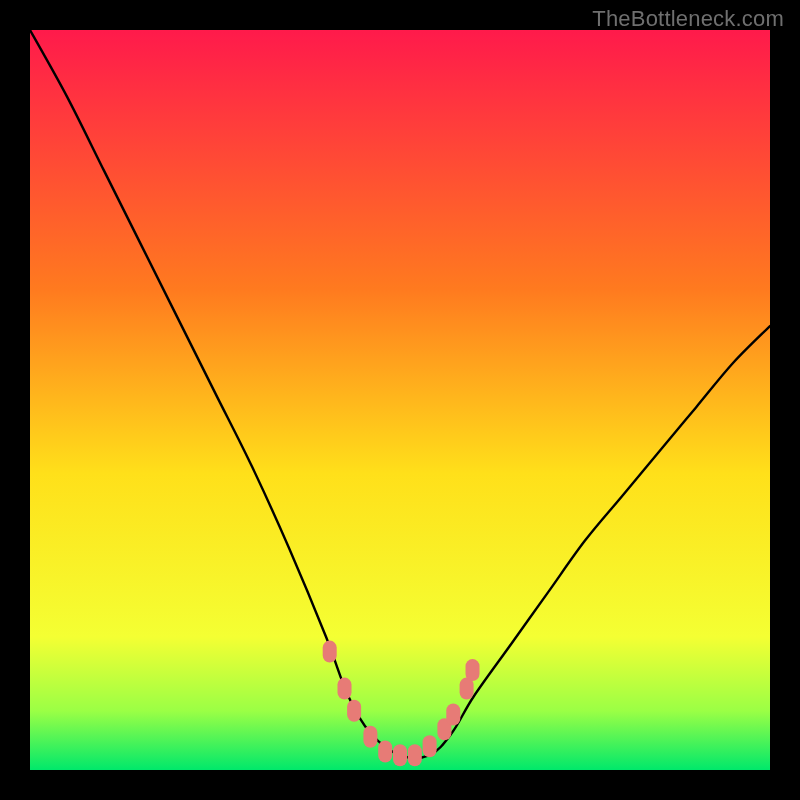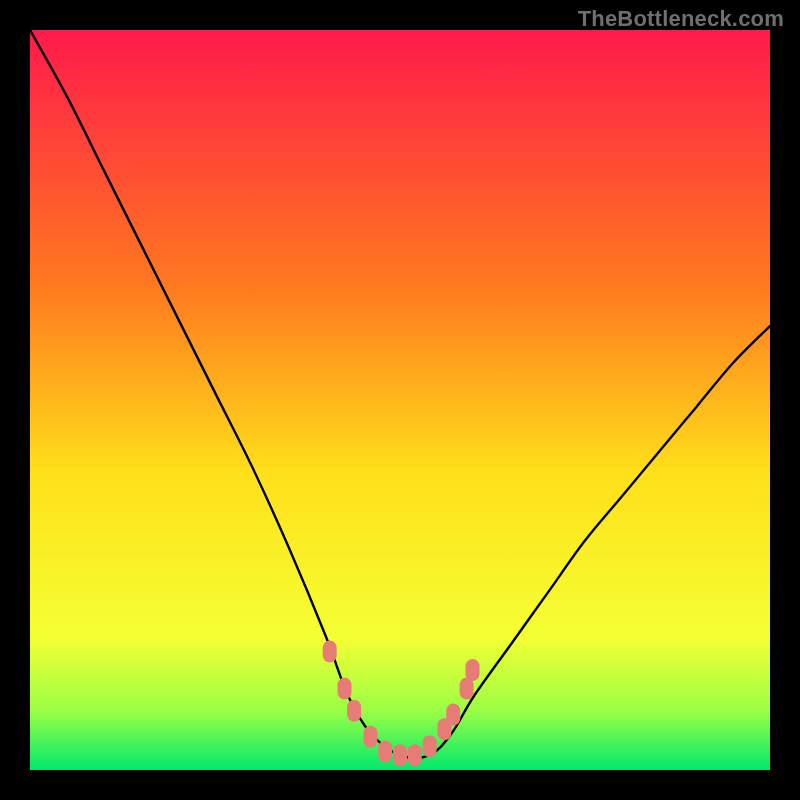--- a/index.html
+++ b/index.html
@@ -22,21 +22,21 @@
     top: 30px;
     width: 740px;
     height: 740px;
   }
   .attribution {
     position: absolute;
     top: 6px;
     right: 16px;
     color: #6f6f6f;
     font-size: 22px;
-    font-weight: 700;
+    font-weight: 400;
     letter-spacing: 0.2px;
   }
   svg { display: block; }
 </style>
 </head>
 <body>
 
 <div class="frame">
   <div class="plot">
     <svg id="plot-svg" width="740" height="740" viewBox="0 0 740 740">

